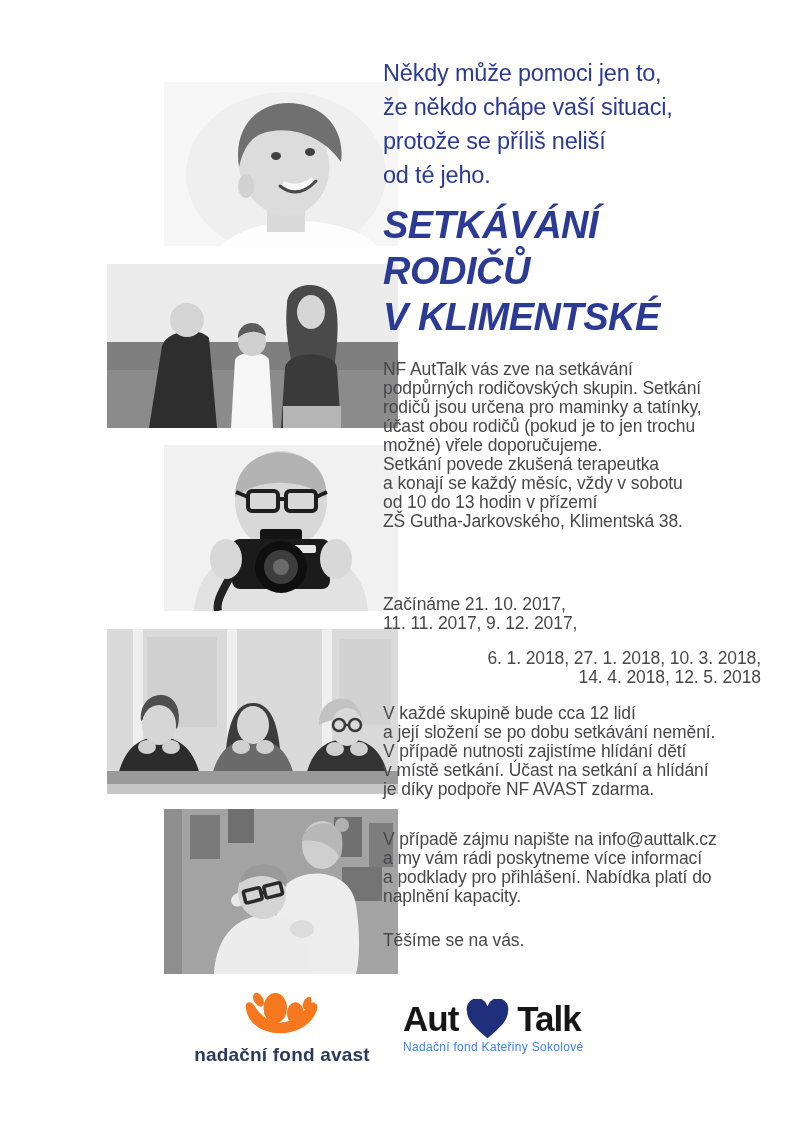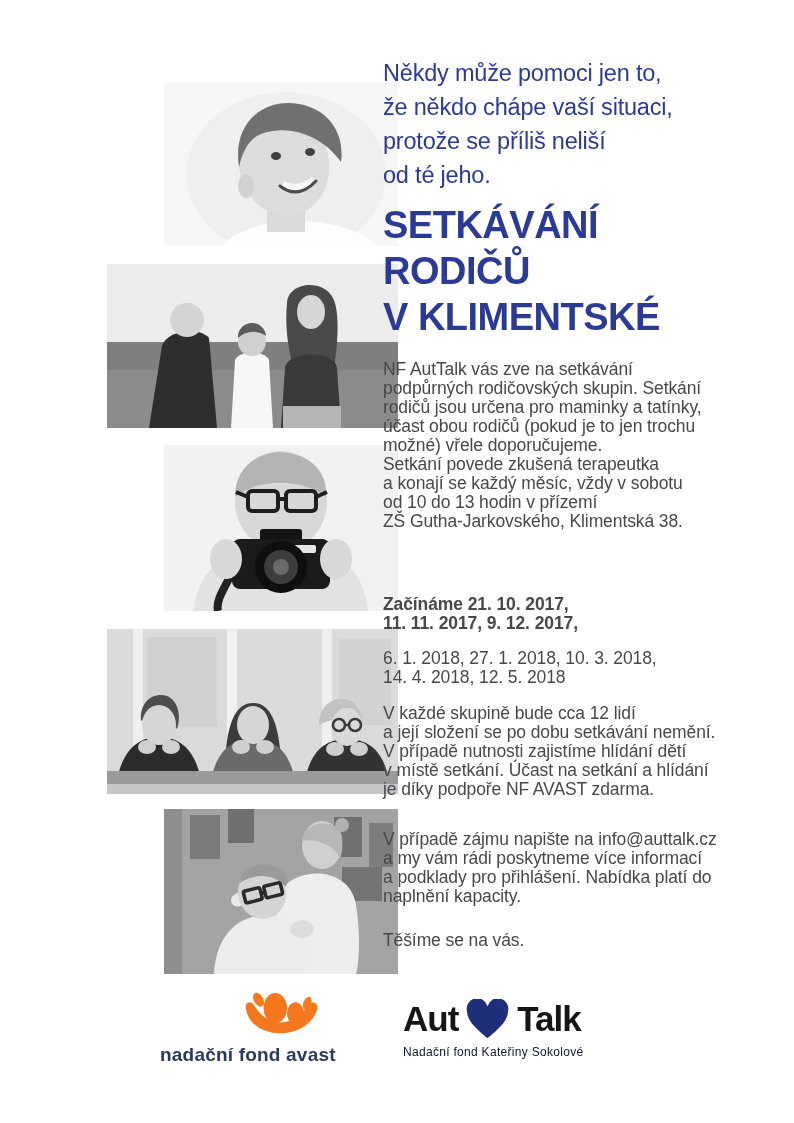--- a/index.html
+++ b/index.html
@@ -9,38 +9,38 @@
   .photo{position:absolute;overflow:hidden;background:#ededed;}
   .photo svg{display:block;width:100%;height:100%;}
   #photo1{left:124px;top:66px;width:234px;height:164px;}
   #photo2{left:67px;top:248px;width:291px;height:164px;}
   #photo3{left:124px;top:429px;width:234px;height:166px;}
   #photo4{left:67px;top:613px;width:291px;height:165px;}
   #photo5{left:124px;top:793px;width:234px;height:165px;}
   
   .txt{position:absolute;left:383px;width:378px;margin:0;white-space:pre-line;}
   .intro{top:56px;font-size:23.5px;line-height:34px;color:#2b3a94;font-weight:400;letter-spacing:-0.2px;}
-  .headline{top:202px;font-size:38px;line-height:46px;font-weight:700;color:#2b3a94;letter-spacing:-0.5px;}
+  .headline{top:202px;font-size:38px;line-height:46px;font-weight:700;color:#2b3a94;letter-spacing:-0.5px;font-style:italic;}
   .body{font-size:17.5px;line-height:19px;color:#48484a;font-weight:400;letter-spacing:-0.1px;}
   .p1{top:360px;}
   .terms-label{top:567px;}
-  .terms1{top:595px;font-weight:bold;}
-  .terms2{top:649px;}
+  .terms1{top:595px;}
+  .terms2{top:649px;text-align:right;}
   .p2{top:704px;}
   .p3{top:830px;}
   .closing{top:931px;}
   
-  .avast{position:absolute;left:160px;top:988px;width:244px;}
+  .avast{position:absolute;left:160px;top:988px;width:244px;text-align:center;}
   .avast-glyph{width:94px;height:52px;margin:0 auto;display:block;}
   .avast-text{margin-top:4px;font-size:19px;font-weight:700;color:#2a3a5f;letter-spacing:0.2px;}
   .auttalk{position:absolute;left:403px;top:997px;width:260px;}
   .auttalk-word{display:flex;align-items:center;gap:7px;}
   .auttalk-word span{font-size:35px;font-weight:700;color:#161616;letter-spacing:-1px;}
   .heart{width:45px;height:41px;display:block;margin-top:2px;}
-  .auttalk-sub{margin-top:5px;font-size:12px;color:#0f172a;letter-spacing:0.3px;}
+  .auttalk-sub{font-size:12px;color:#3b82f6;letter-spacing:0.3px;}
 </style>
 </head>
 <body>
 
 <div class="page">
 
   <figure class="photo" id="photo1" aria-label="black-and-white portrait of a smiling boy looking up">
     <svg viewBox="0 0 234 164" preserveAspectRatio="none">
       <rect width="234" height="164" fill="#f6f6f6"></rect>
       <ellipse cx="122" cy="92" rx="100" ry="82" fill="#efefef"></ellipse>

